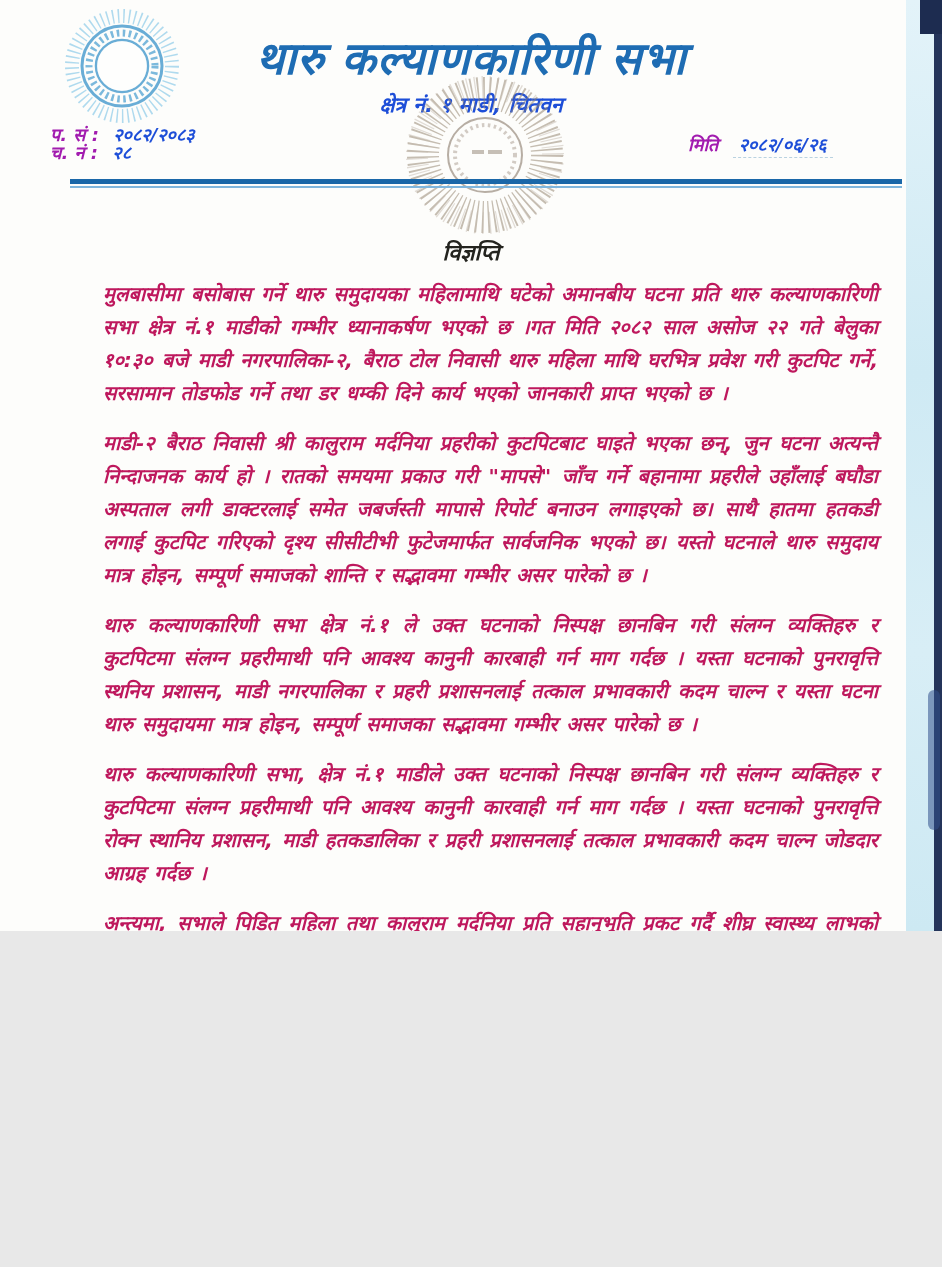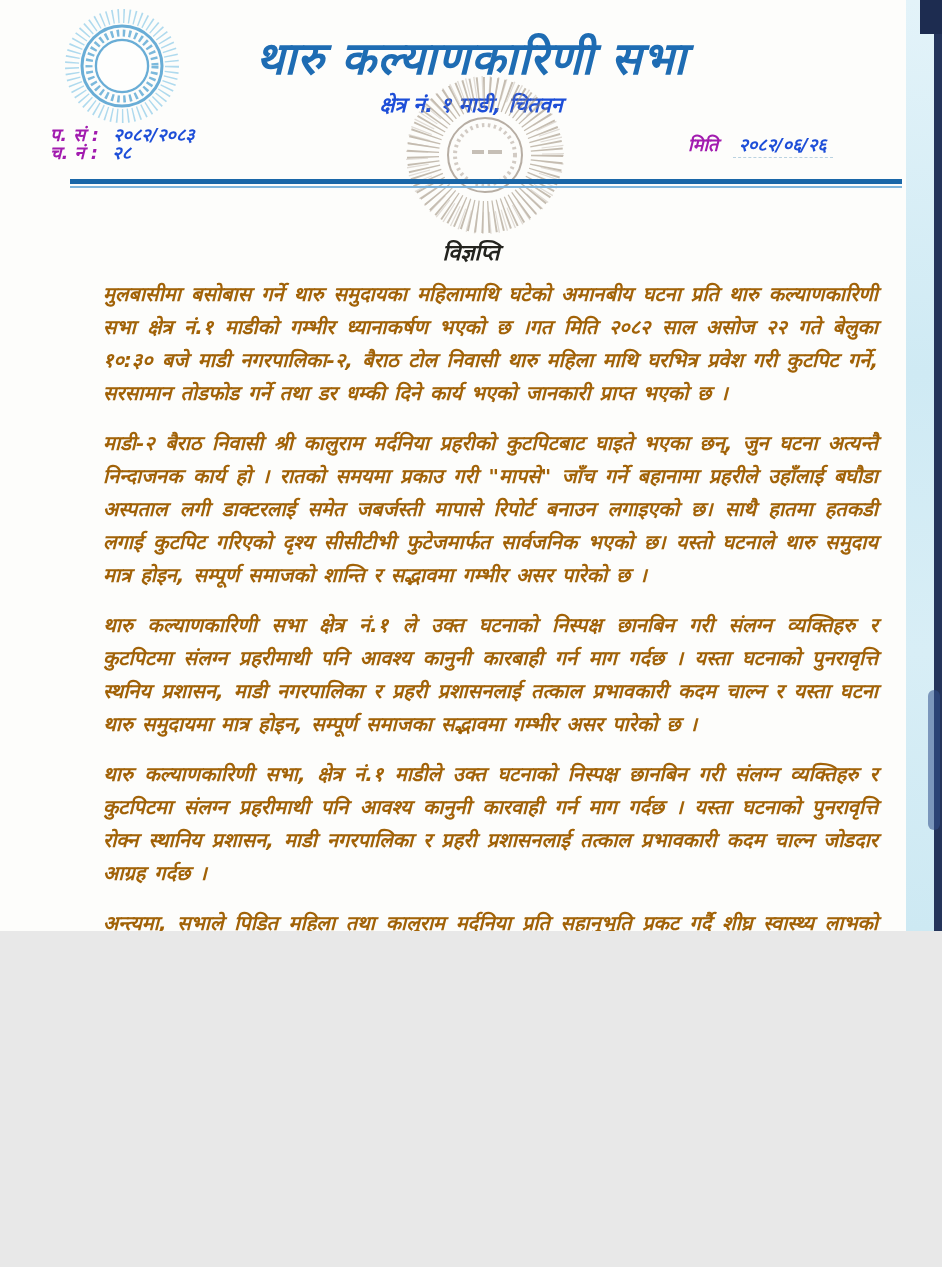--- a/index.html
+++ b/index.html
@@ -36,21 +36,21 @@
   .stamp{position:absolute;left:392px;top:62px;opacity:.62;z-index:1;}
   .rule{position:absolute;left:70px;right:40px;top:179px;z-index:2;}
   .rule-top{height:5px;background:#1a67a8;}
   .rule-gap{height:2px;background:transparent;}
   .rule-bot{height:2px;background:#7fb6dd;}
 
   
   .letter-title{position:absolute;left:0;top:236px;width:942px;text-align:center;
     font-size:22px;font-weight:700;color:#24241f;}
   .body-text{position:absolute;left:103px;right:64px;top:278px;
-    font-size:20px;line-height:33px;color:#a16207;font-weight:600;
+    font-size:20px;line-height:33px;color:#be185d;font-weight:600;
     text-align:justify;word-spacing:2px;}
   .body-text p{margin:0 0 17px 0;}
 
   
   .sig-layer{position:absolute;left:90px;top:1010px;z-index:3;}
   .sig-layer path{fill:none;stroke:#2c2c2c;stroke-width:2.3;stroke-linecap:round;stroke-linejoin:round;}
   .sign-block{position:absolute;left:610px;top:1062px;width:265px;text-align:center;
     font-size:20px;font-weight:600;color:#34332f;line-height:36px;}
   .sign-role{text-align:center;padding-left:40px;}
 </style>
@@ -103,21 +103,21 @@
     <div class="rule-gap"></div>
     <div class="rule-bot"></div>
   </div>
 
   <div class="letter-title">विज्ञप्ति</div>
 
   <div class="body-text">
     <p>मुलबासीमा बसोबास गर्ने थारु समुदायका महिलामाथि घटेको अमानबीय घटना प्रति थारु कल्याणकारिणी सभा क्षेत्र नं.१ माडीको गम्भीर ध्यानाकर्षण भएको छ ।गत मिति २०८२ साल असोज २२ गते बेलुका १०:३० बजे माडी नगरपालिका-२, बैराठ टोल निवासी थारु महिला माथि घरभित्र प्रवेश गरी कुटपिट गर्ने, सरसामान तोडफोड गर्ने तथा डर धम्की दिने कार्य भएको जानकारी प्राप्त भएको छ ।</p>
     <p>माडी-२ बैराठ निवासी श्री कालुराम मर्दनिया प्रहरीको कुटपिटबाट घाइते भएका छन्, जुन घटना अत्यन्तै निन्दाजनक कार्य हो ।  रातको समयमा प्रकाउ गरी "मापसे" जाँच गर्ने बहानामा प्रहरीले उहाँलाई बघौडा अस्पताल लगी डाक्टरलाई समेत जबर्जस्ती मापासे रिपोर्ट बनाउन लगाइएको छ। साथै हातमा हतकडी लगाई कुटपिट गरिएको दृश्य सीसीटीभी फुटेजमार्फत सार्वजनिक भएको छ।  यस्तो घटनाले थारु समुदाय मात्र होइन, सम्पूर्ण समाजको शान्ति र सद्भावमा गम्भीर असर पारेको छ ।</p>
     <p>थारु कल्याणकारिणी सभा क्षेत्र नं.१ ले उक्त घटनाको निस्पक्ष छानबिन गरी संलग्न व्यक्तिहरु र कुटपिटमा संलग्न प्रहरीमाथी पनि आवश्य कानुनी कारबाही गर्न माग गर्दछ ।  यस्ता घटनाको पुनरावृत्ति स्थनिय प्रशासन, माडी नगरपालिका र प्रहरी प्रशासनलाई तत्काल प्रभावकारी कदम चाल्न र यस्ता घटना थारु समुदायमा मात्र होइन, सम्पूर्ण समाजका सद्भावमा गम्भीर असर पारेको छ ।</p>
-    <p>थारु कल्याणकारिणी सभा, क्षेत्र नं.१ माडीले उक्त घटनाको निस्पक्ष छानबिन गरी संलग्न व्यक्तिहरु र कुटपिटमा संलग्न प्रहरीमाथी पनि आवश्य कानुनी कारवाही गर्न माग गर्दछ ।  यस्ता घटनाको पुनरावृत्ति रोक्न स्थानिय प्रशासन, माडी नगरपालिका र प्रहरी प्रशासनलाई तत्काल प्रभावकारी कदम चाल्न जोडदार आग्रह गर्दछ ।</p>
+    <p>थारु कल्याणकारिणी सभा, क्षेत्र नं.१ माडीले उक्त घटनाको निस्पक्ष छानबिन गरी संलग्न व्यक्तिहरु र कुटपिटमा संलग्न प्रहरीमाथी पनि आवश्य कानुनी कारवाही गर्न माग गर्दछ ।  यस्ता घटनाको पुनरावृत्ति रोक्न स्थानिय प्रशासन, माडी हतकडालिका र प्रहरी प्रशासनलाई तत्काल प्रभावकारी कदम चाल्न जोडदार आग्रह गर्दछ ।</p>
     <p>अन्त्यमा, सभाले पिडित महिला तथा कालुराम मर्दनिया प्रति सहानुभूति प्रकट गर्दै शीघ्र स्वास्थ्य लाभको कामना गर्दछ र सबै पक्षलाई सामाजिक सदभाव र न्यायको पक्षमा जिम्बार रहन आग्रह गर्दछ ।</p>
   </div>
 
   <svg class="sig-layer" width="640" height="252" viewBox="0 0 640 252">
     <g transform="translate(25,22)">
       <path d="M8,62 C18,20 28,12 34,40 C38,58 44,16 54,12 C64,8 60,44 72,24 C80,12 92,18 100,10"></path>
       <path d="M4,78 C40,70 80,66 124,56"></path>
     </g>
     <g transform="translate(38,88)">
       <path d="M30,42 C40,28 52,30 50,40 C48,50 62,26 74,30 C80,32 78,44 88,34 C96,26 104,36 112,28"></path>

